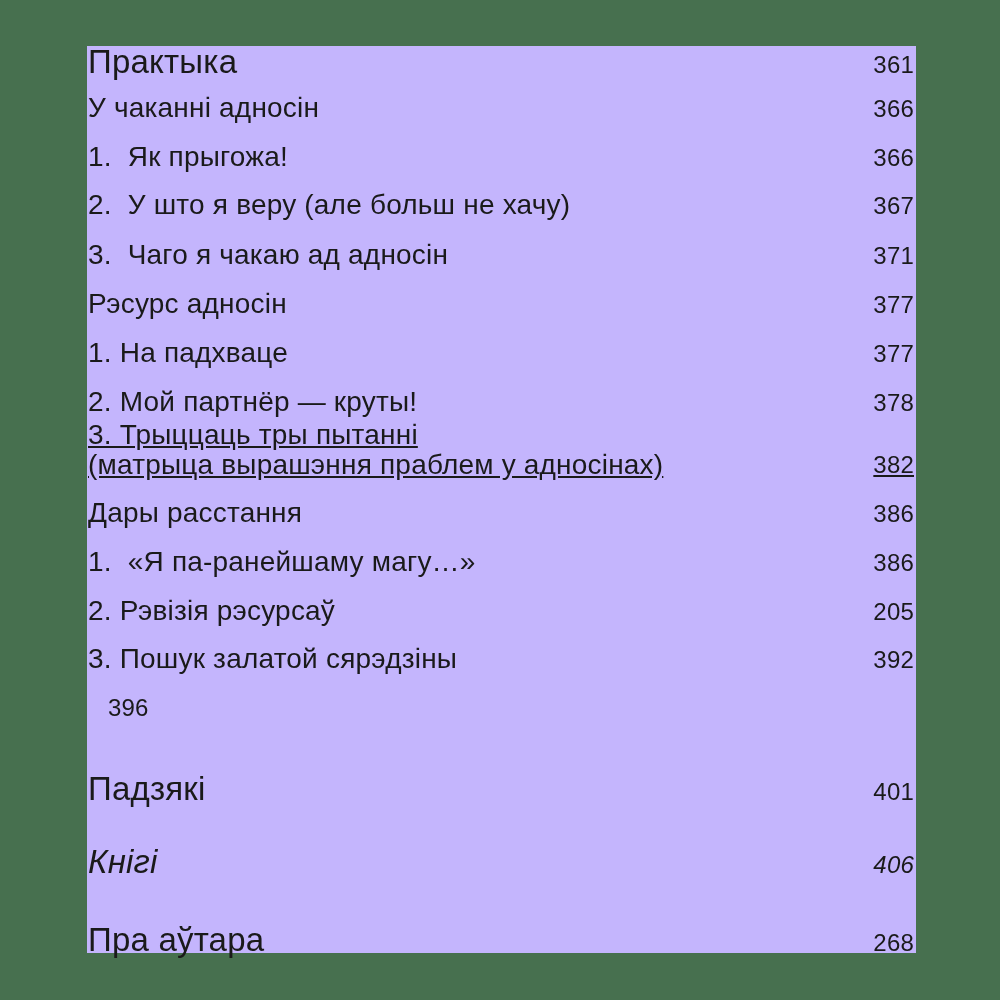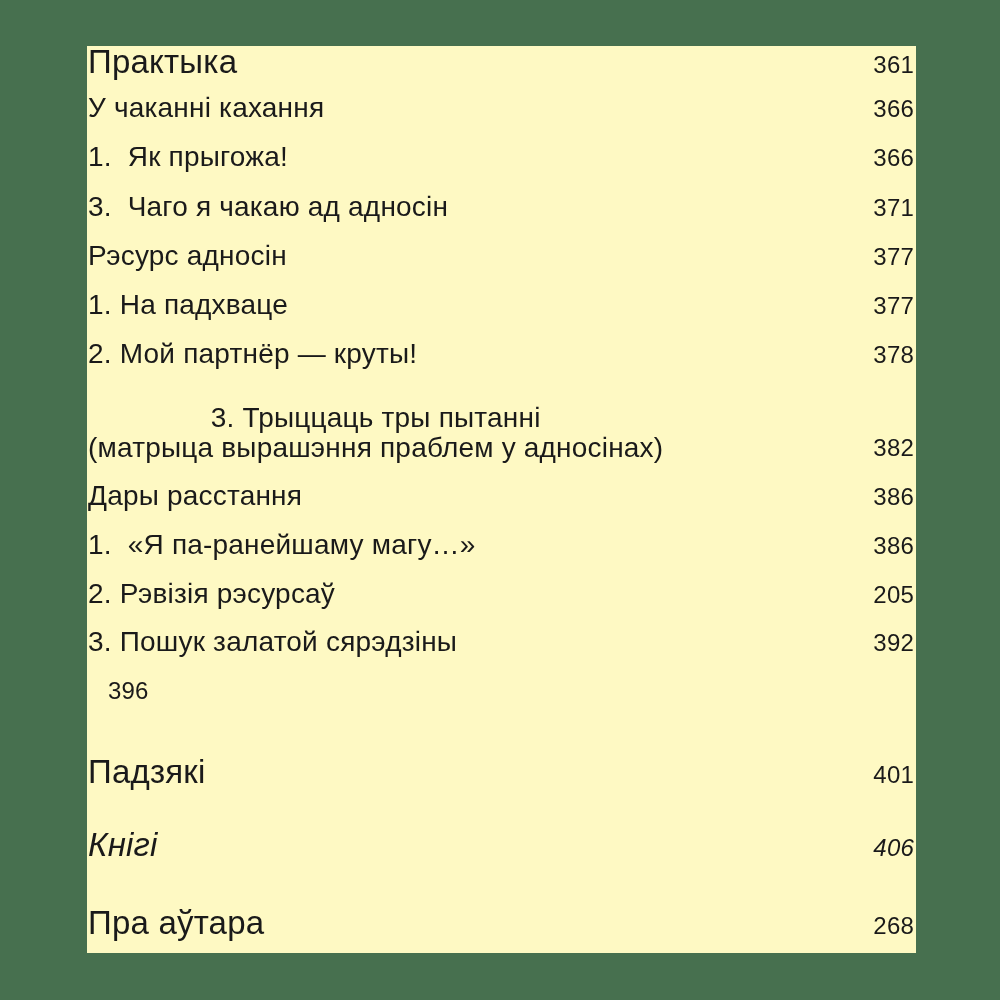--- a/index.html
+++ b/index.html
@@ -47,47 +47,51 @@
     line-height: 33px;
     margin-top: 20px;
   }
   .entry-two {
     line-height: 30px;
     align-items: flex-end;
   }
   .entry-two .num { line-height: 30px; }
   .mt-n1 { margin-top: -1px; }
   .mt-15 { margin-top: 15px; }
-  .mt-17 { margin-top: 34px; }
+  .mt-17 { margin-top: 3px; text-decoration: underline; }
   .mt-19 { margin-top: 19px; }
   .mt-21 { margin-top: 21px; }
   .mt-39 { margin-top: 39px; font-style: italic; }
   .mt-44 { margin-top: 44px; }
   .mt-50 { margin-top: 50px; }
 </style>
 </head>
 <body style="background: rgb(71, 112, 79);">
 
-<div class="paper" style="background: #fef9c3; color: rgb(26, 26, 26); text-align: center;">
+<div class="paper" style="background: #c4b5fd; color: rgb(26, 26, 26);">
 
   <div class="row heading mt-n1">
     <span class="label">Практыка</span>
     <span class="num">361</span>
   </div>
 
   <div class="row entry mt-15">
-    <span class="label">У чаканні кахання</span>
+    <span class="label">У чаканні адносін</span>
     <span class="num">366</span>
   </div>
 
   <div class="row entry">
     <span class="label">1.  Як прыгожа!</span>
     <span class="num">366</span>
   </div>
 
+  <div class="row entry mt-19">
+    <span class="label">2.  У што я веру (але больш не хачу)</span>
+    <span class="num">367</span>
+  </div>
 
   <div class="row entry mt-21">
     <span class="label">3.  Чаго я чакаю ад адносін</span>
     <span class="num">371</span>
   </div>
 
   <div class="row entry">
     <span class="label">Рэсурс адносін</span>
     <span class="num">377</span>
   </div>

